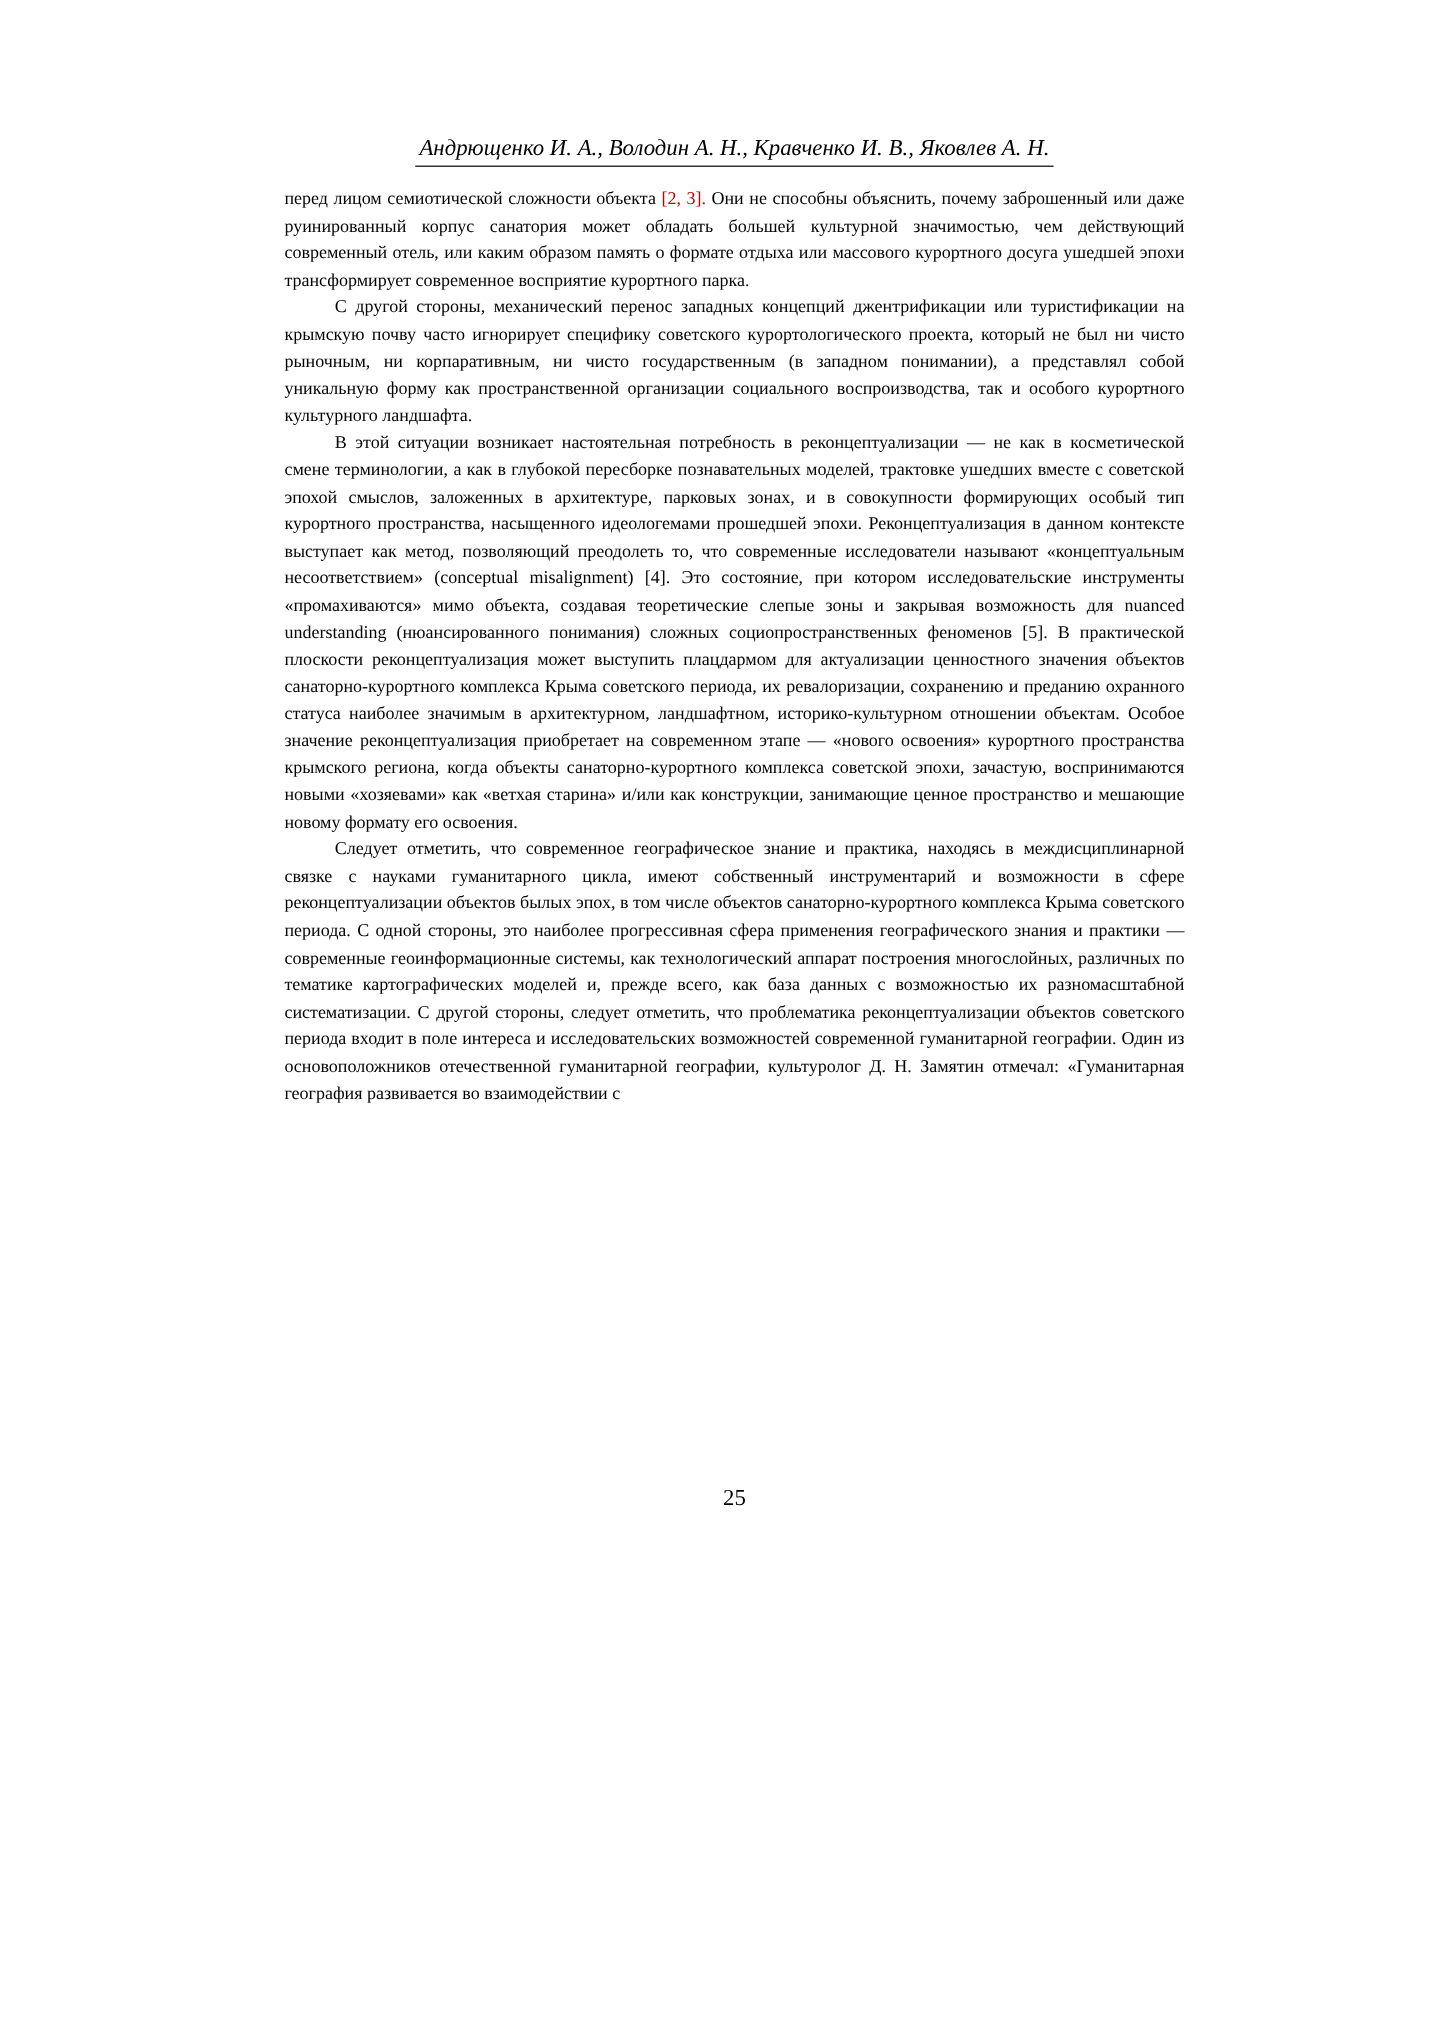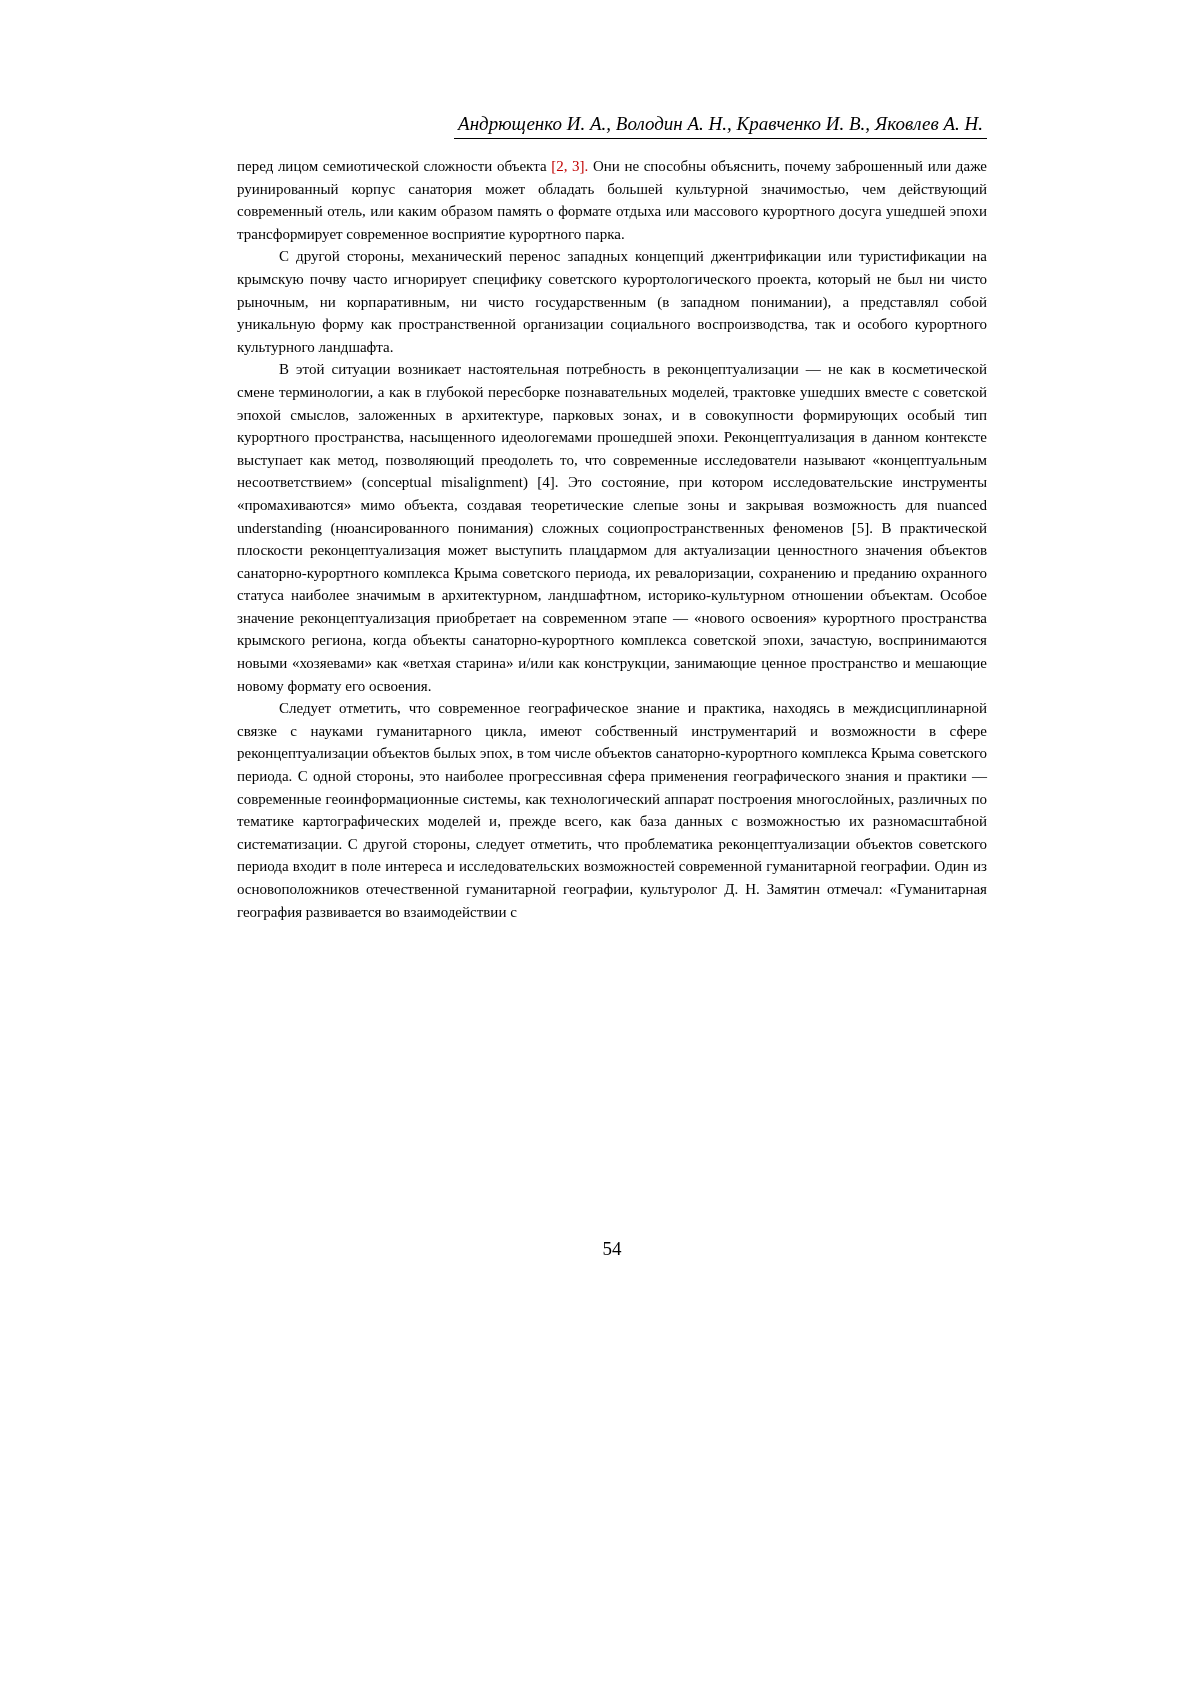--- a/index.html
+++ b/index.html
@@ -16,21 +16,21 @@
     color: #000000;
     overflow: hidden;
   }
   .content-column {
     position: absolute;
     left: 237px;
     top: 112px;
     width: 750px;
   }
   .running-header {
-    text-align: right;
+    text-align: center;
     font-style: italic;
     font-size: 19px;
     line-height: 24px;
   }
   .running-header-inner {
     display: inline-block;
     border-bottom: 1px solid #000000;
     padding: 0 4px 2px 4px;
   }
   .document-body {
@@ -68,15 +68,15 @@
     <div class="document-body">
 
     <p class=""><span>перед лицом семиотической сложности объекта </span><span style="color: rgb(192, 0, 0);">[2, 3].</span><span> Они не способны объяснить, почему заброшенный или даже руинированный корпус санатория может обладать большей культурной значимостью, чем действующий современный отель, или каким образом память о формате отдыха или массового курортного досуга ушедшей эпохи трансформирует современное восприятие курортного парка.</span></p>
         <p class="indent"><span>С другой стороны, механический перенос западных концепций джентрификации или туристификации на крымскую почву часто игнорирует специфику советского курортологического проекта, который не был ни чисто рыночным, ни корпаративным, ни чисто государственным (в западном понимании), а представлял собой уникальную форму как пространственной организации социального воспроизводства, так и особого курортного культурного ландшафта.</span></p>
         <p class="indent"><span>В этой ситуации возникает настоятельная потребность в реконцептуализации — не как в косметической смене терминологии, а как в глубокой пересборке познавательных моделей, трактовке ушедших вместе с советской эпохой смыслов, заложенных в архитектуре, парковых зонах, и в совокупности формирующих особый тип курортного пространства, насыщенного идеологемами прошедшей эпохи. Реконцептуализация в данном контексте выступает как метод, позволяющий преодолеть то, что современные исследователи называют «концептуальным несоответствием» (conceptual misalignment) [4]. Это состояние, при котором исследовательские инструменты «промахиваются» мимо объекта, создавая теоретические слепые зоны и закрывая возможность для nuanced understanding (нюансированного понимания) сложных социопространственных феноменов [5]. В практической плоскости реконцептуализация может выступить плацдармом  для актуализации ценностного значения объектов санаторно-курортного комплекса Крыма советского периода, их ревалоризации, сохранению и преданию охранного статуса наиболее значимым в архитектурном, ландшафтном, историко-культурном отношении объектам. Особое значение реконцептуализация приобретает на современном этапе — «нового освоения» курортного пространства крымского региона, когда объекты санаторно-курортного комплекса советской эпохи, зачастую, воспринимаются новыми «хозяевами» как «ветхая старина» и/или как конструкции, занимающие ценное пространство и мешающие новому формату его освоения.</span></p>
         <p class="indent"><span>Следует отметить, что современное географическое знание и практика, находясь в междисциплинарной связке с науками гуманитарного цикла, имеют собственный инструментарий и возможности в сфере реконцептуализации объектов былых эпох, в том числе объектов санаторно-курортного комплекса Крыма советского периода. С одной стороны, это наиболее прогрессивная сфера применения географического знания и практики — современные геоинформационные системы, как технологический аппарат построения многослойных, различных по тематике картографических моделей и, прежде всего, как база данных с возможностью их разномасштабной систематизации. С другой стороны, следует отметить, что проблематика реконцептуализации объектов советского периода входит в поле интереса и исследовательских возможностей современной гуманитарной географии. Один из основоположников отечественной гуманитарной географии, культуролог Д. Н. Замятин отмечал: «Гуманитарная география развивается во взаимодействии с</span></p>
       </div>
 
   </div>
 
-  <div class="page-number">54</div>
+  <div class="page-number">25</div>
 
 </div>
 
 </body></html>

